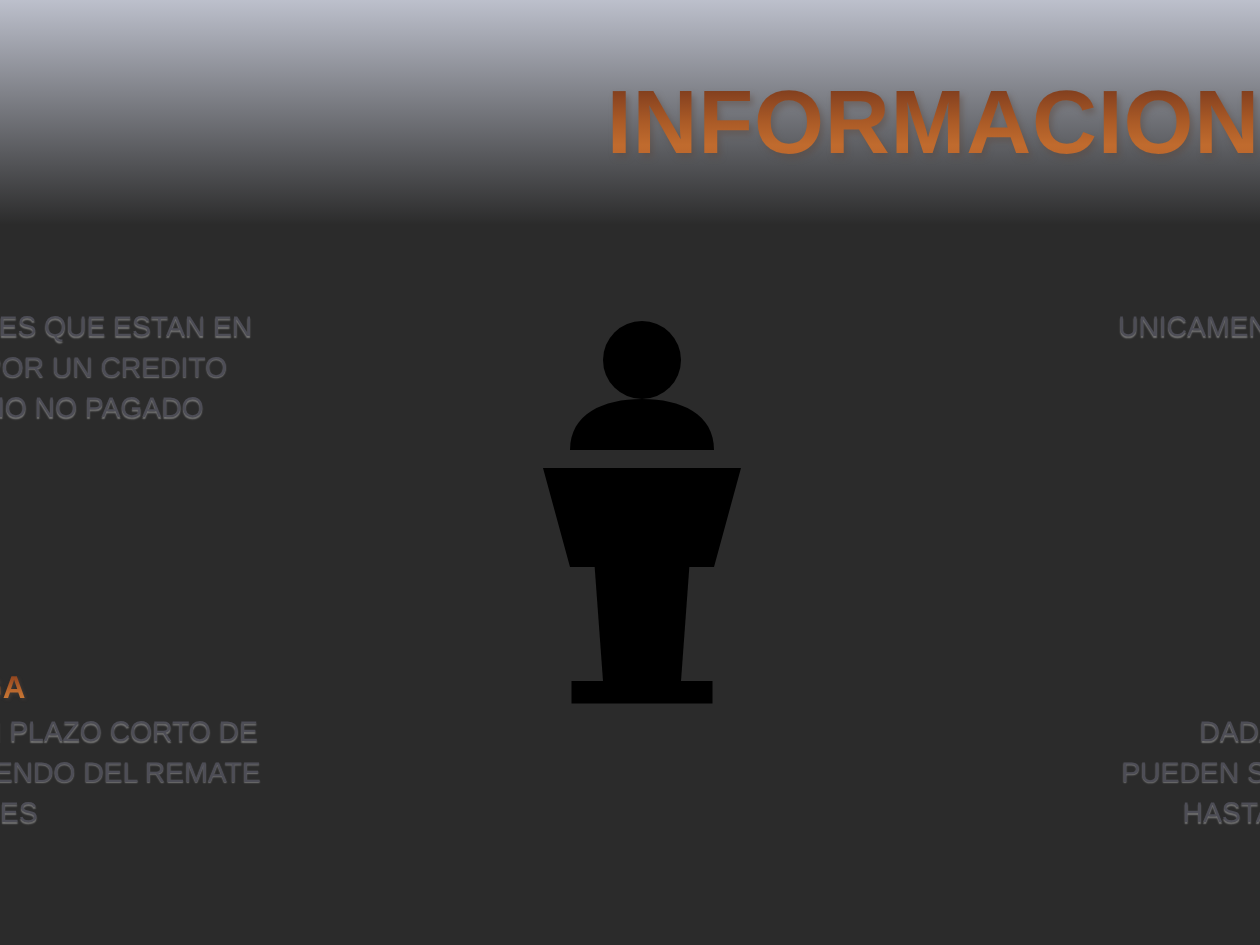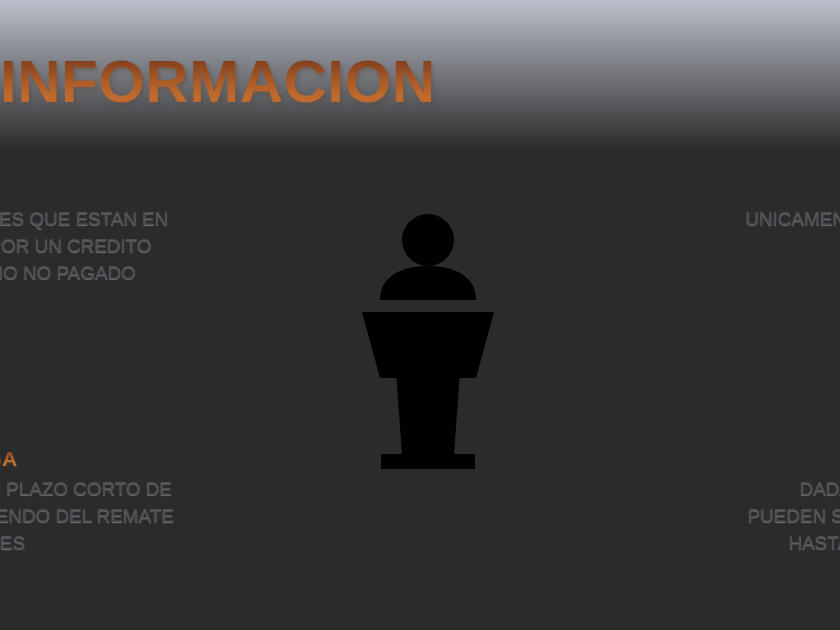--- a/index.html
+++ b/index.html
@@ -38,21 +38,21 @@
     background: linear-gradient(180deg, rgba(214,218,232,0.85) 0%, rgba(214,218,232,0.0) 100%);
     pointer-events: none;
   }
 
   
   .title {
     position: absolute;
     left: 0;
     top: 50px;
     width: 840px;
-    text-align: left;
+    text-align: right;
     font-size: 60px;
     font-weight: bold;
     letter-spacing: 0.5px;
     line-height: 1.05;
     background: linear-gradient(180deg,
       #6b3317 0%,
       #8a4420 22%,
       #ab5b27 50%,
       #c06b2e 74%,
       #b9632b 100%);

